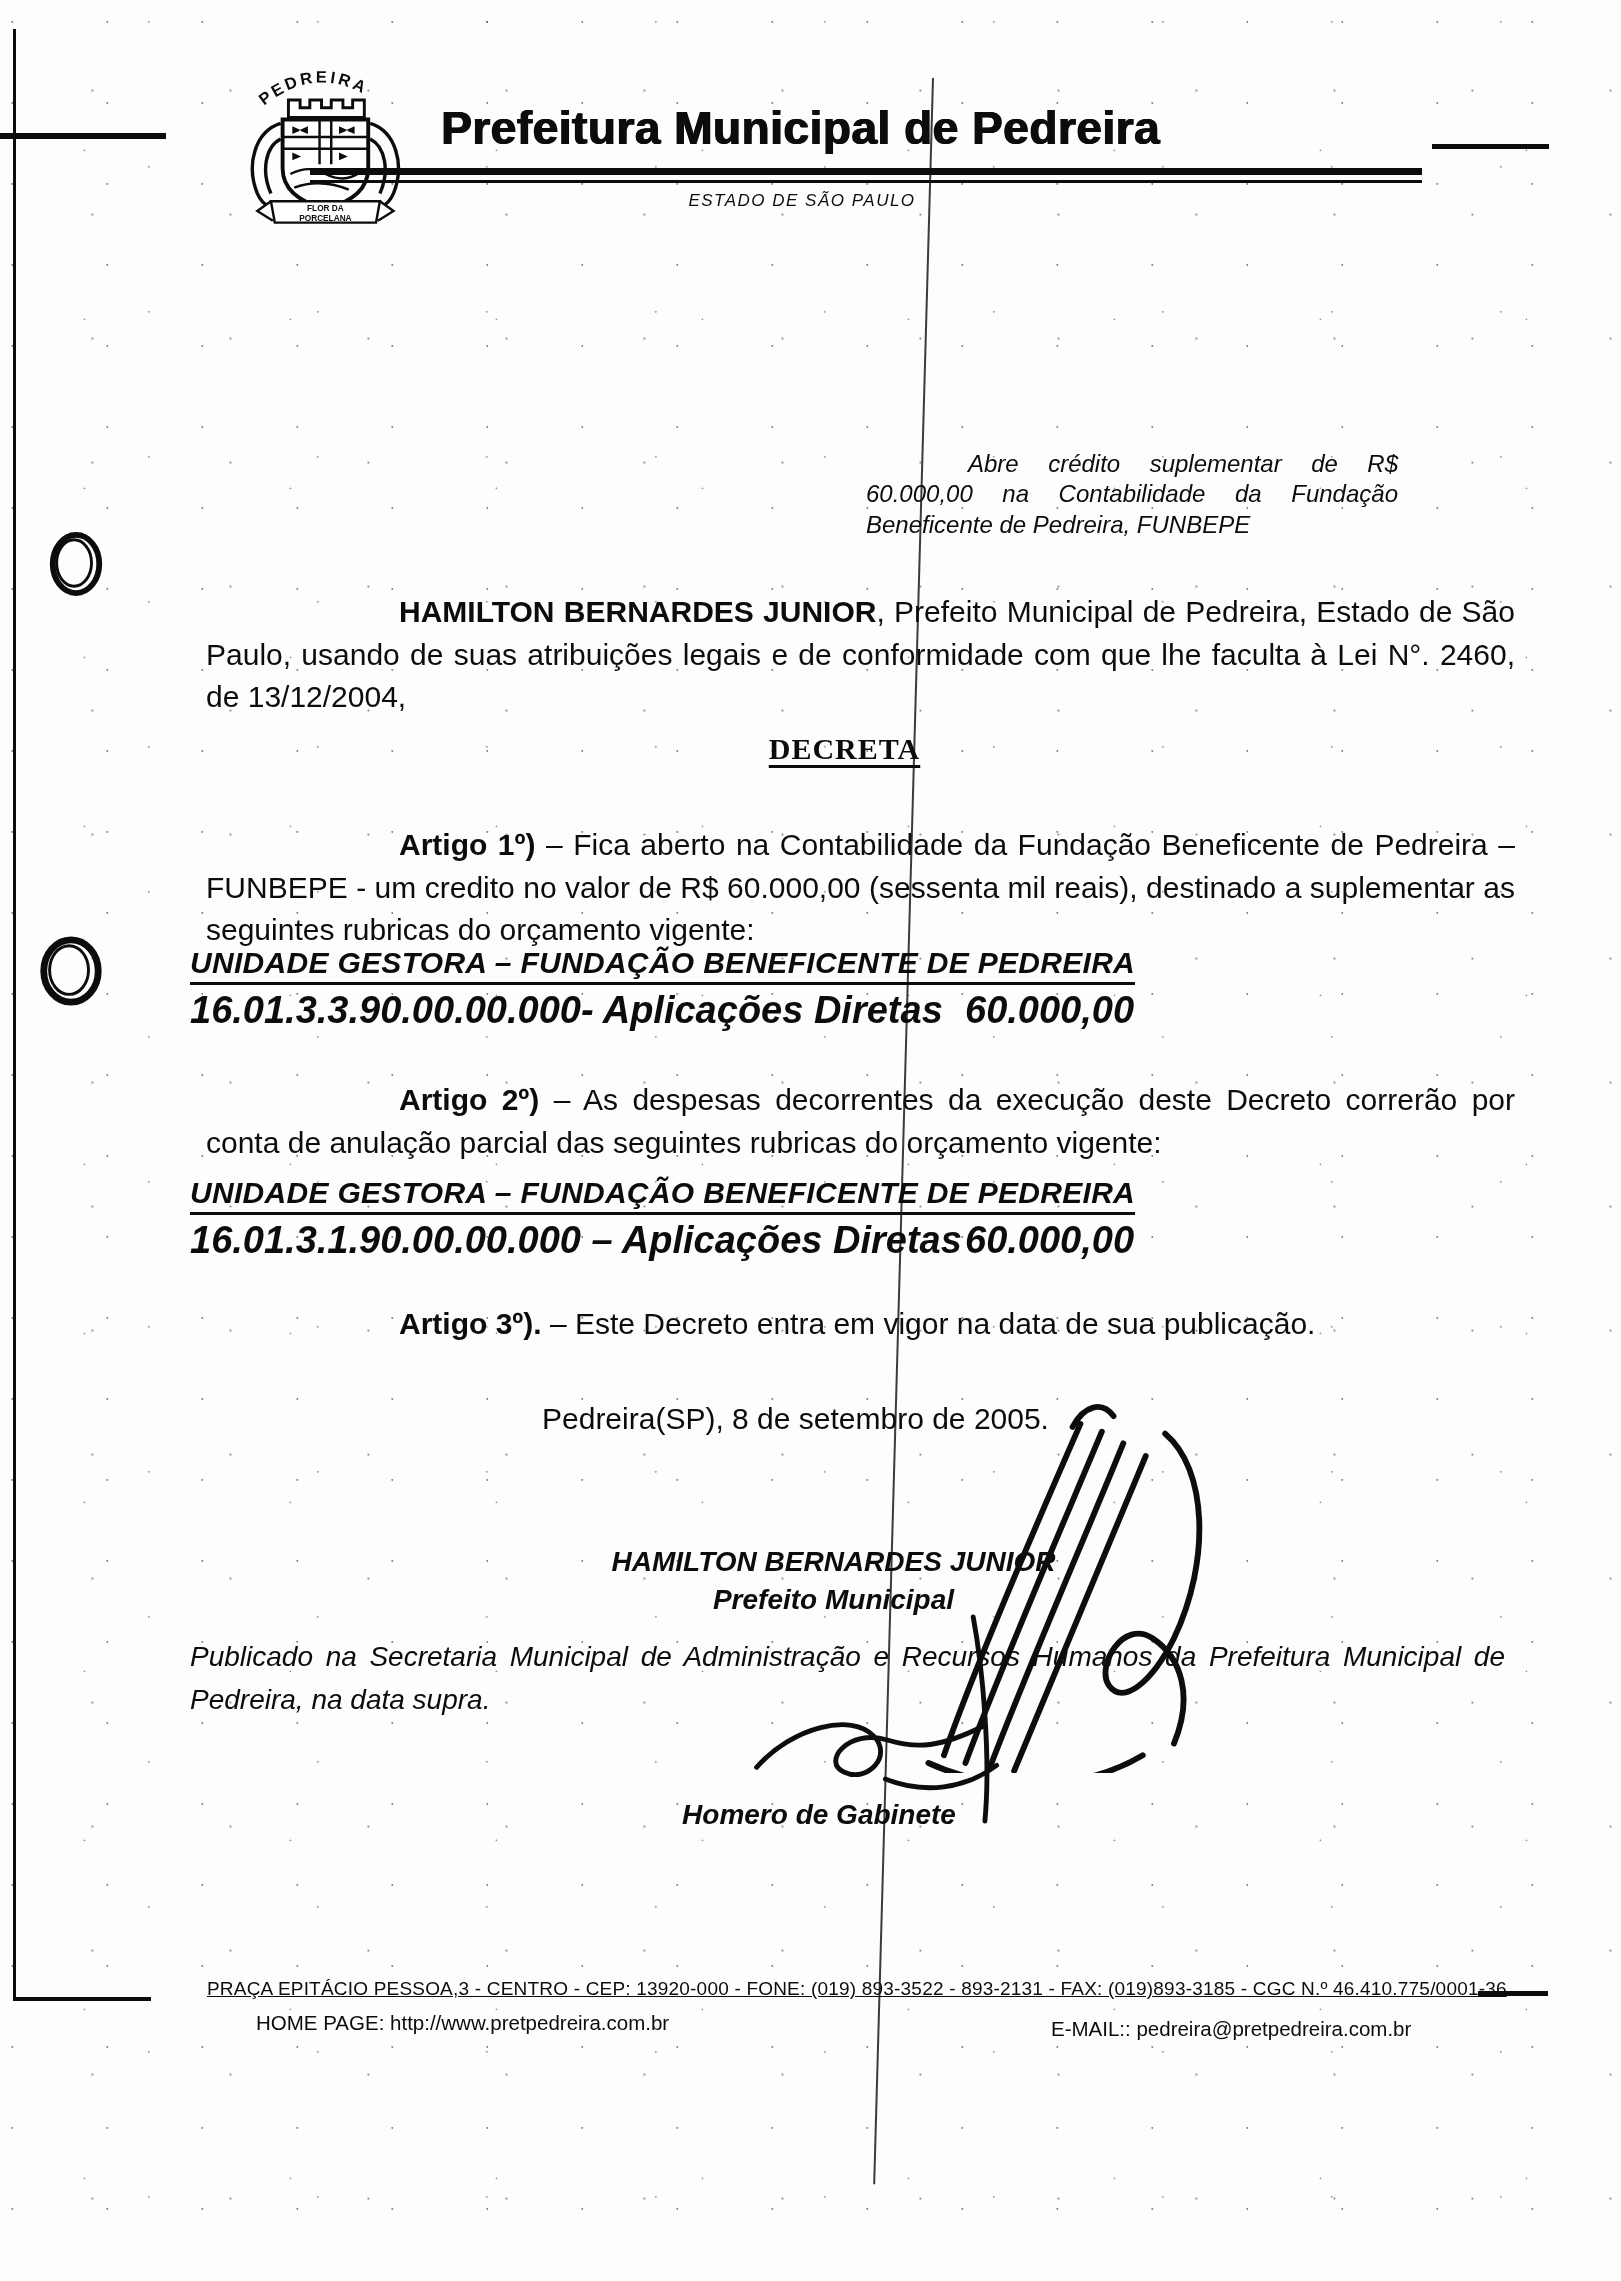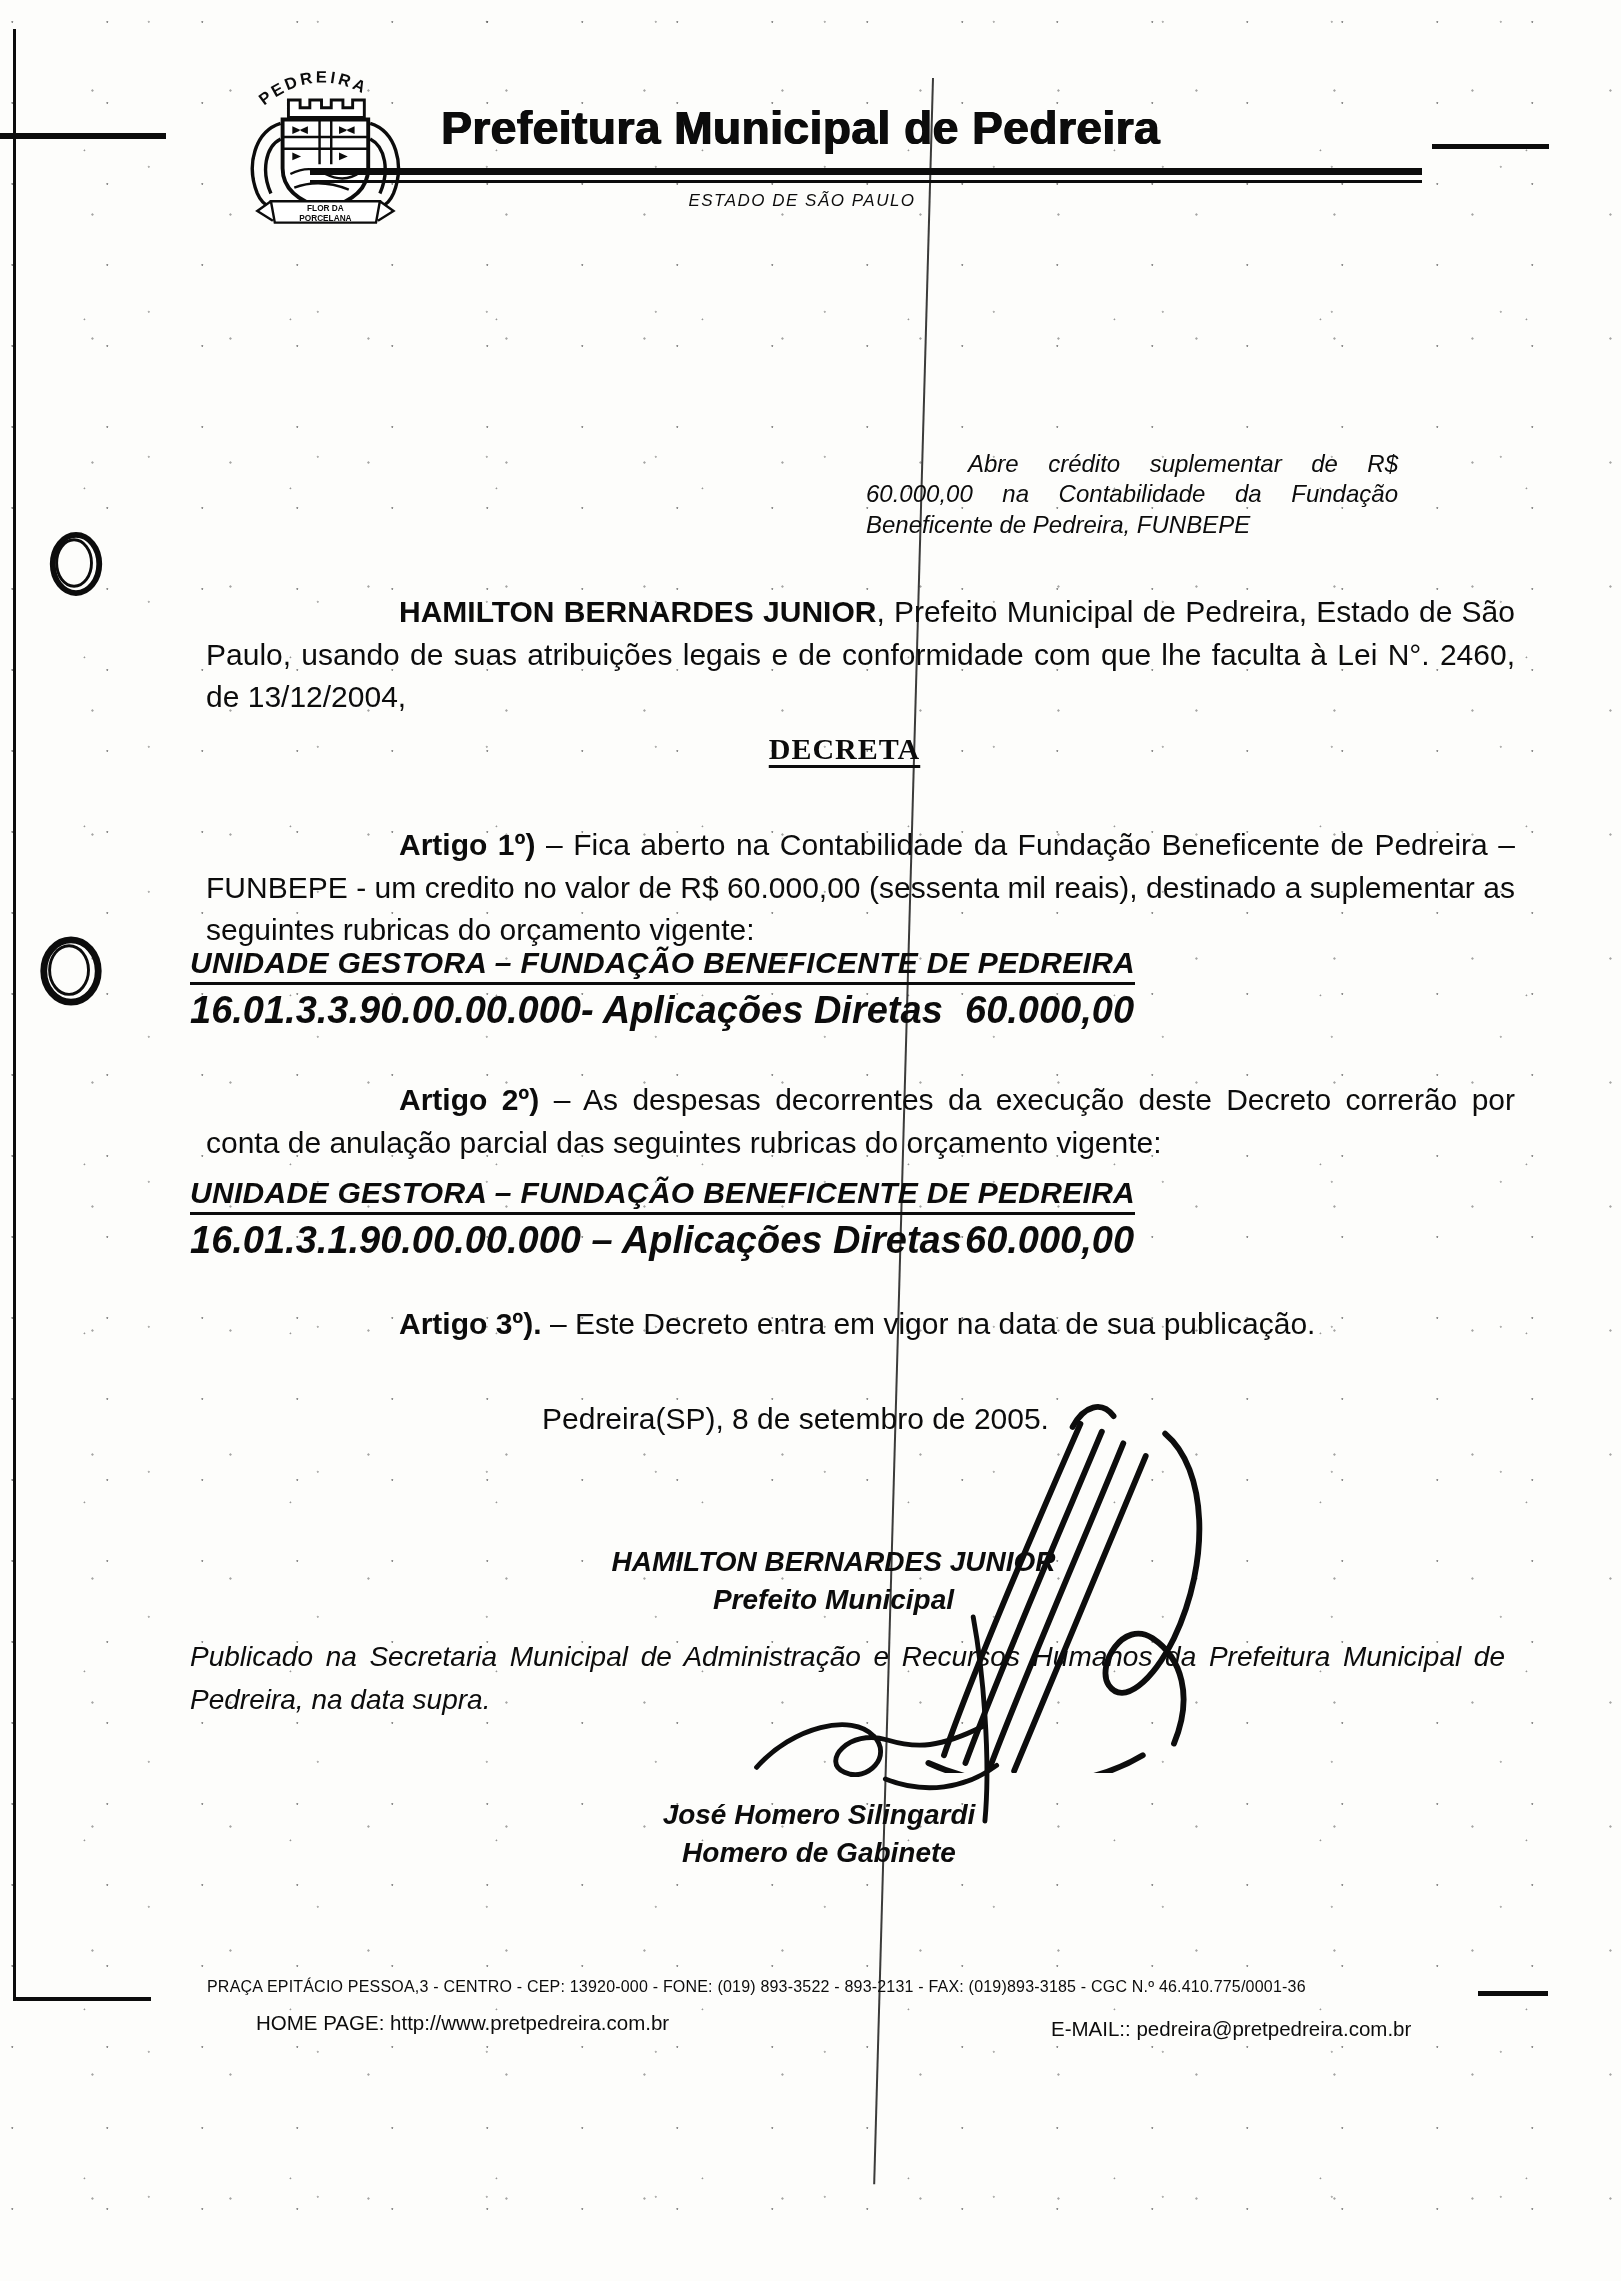--- a/index.html
+++ b/index.html
@@ -65,21 +65,21 @@
   .unit-line .val{position:absolute;left:775px;top:0;}
   .dateline{left:542px;top:1402px;font-size:30px;white-space:nowrap;}
   .signer{text-align:center;font-weight:bold;font-style:italic;line-height:1.35;}
   .signer .nm{font-size:28px;}
   .signer .tl{font-size:28px;}
   .pubnote{
     left:190px;top:1635px;width:1315px;
     font-size:28px;font-style:italic;line-height:1.55;text-align:justify;margin:0;
   }
   
-  .footer-line1{left:207px;top:1978px;font-size:16px;white-space:nowrap;letter-spacing:0.2px;}
+  .footer-line1{left:207px;top:1978px;font-size:19px;white-space:nowrap;letter-spacing:0.2px;text-decoration:underline;}
   .footer-home{left:256px;top:2011px;font-size:20.5px;white-space:nowrap;}
   .footer-mail{left:1051px;top:2017px;font-size:20.5px;white-space:nowrap;}
   svg{display:block;}
 </style>
 </head>
 <body>
 
 <div class="page">
 
   <div class="abs bar" style="left:12.7px;top:29px;width:2.9px;height:1972px;"></div>
@@ -141,21 +141,20 @@
   <div class="abs dateline">Pedreira(SP), 8 de setembro de 2005.</div>
 
   <div class="abs signer" style="left:546px;top:1543px;width:575px;">
     <div class="nm">HAMILTON BERNARDES JUNIOR</div>
     <div class="tl">Prefeito Municipal</div>
   </div>
 
   <p class="abs pubnote">Publicado na Secretaria Municipal de Administração e Recursos Humanos da Prefeitura Municipal de Pedreira, na data supra.</p>
 
   <div class="abs signer" style="left:575px;top:1796px;width:488px;">
-    <div class="nm" style="font-size:28px;">José Homero Silingardi</div>
     <div class="tl">Homero de Gabinete</div>
   </div>
 
   <div class="abs" style="left:829px;top:1373px;width:458px;height:400px;">
     <svg width="458" height="400" viewBox="0 0 470 410" fill="none" stroke="#0d0d0d" stroke-width="6" stroke-linecap="round">
       <path d="M 118 392 C 150 300 215 150 258 52"></path>
       <path d="M 140 400 C 175 305 238 160 280 60"></path>
       <path d="M 165 405 C 200 312 262 170 302 72"></path>
       <path d="M 190 408 C 228 318 285 180 325 85"></path>
       <path d="M 250 55 C 262 33 280 28 292 44"></path>

